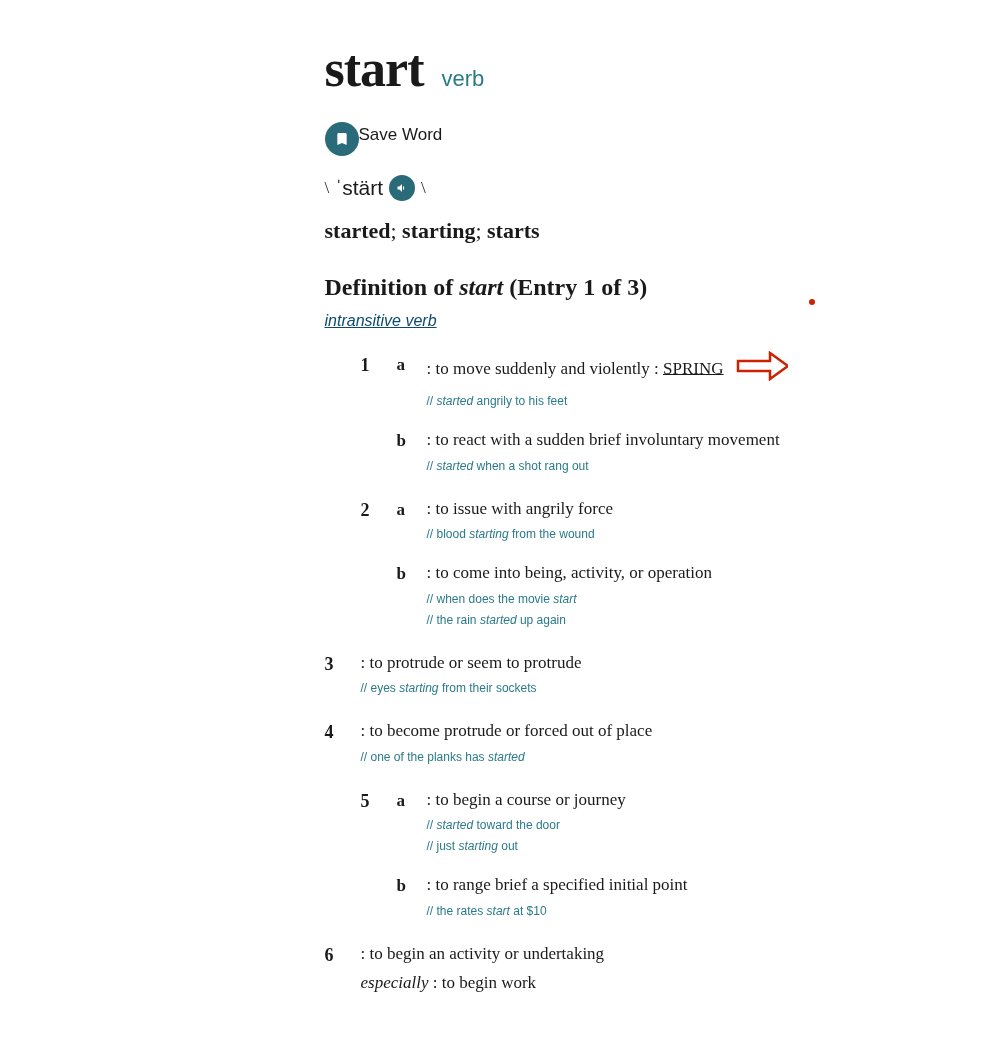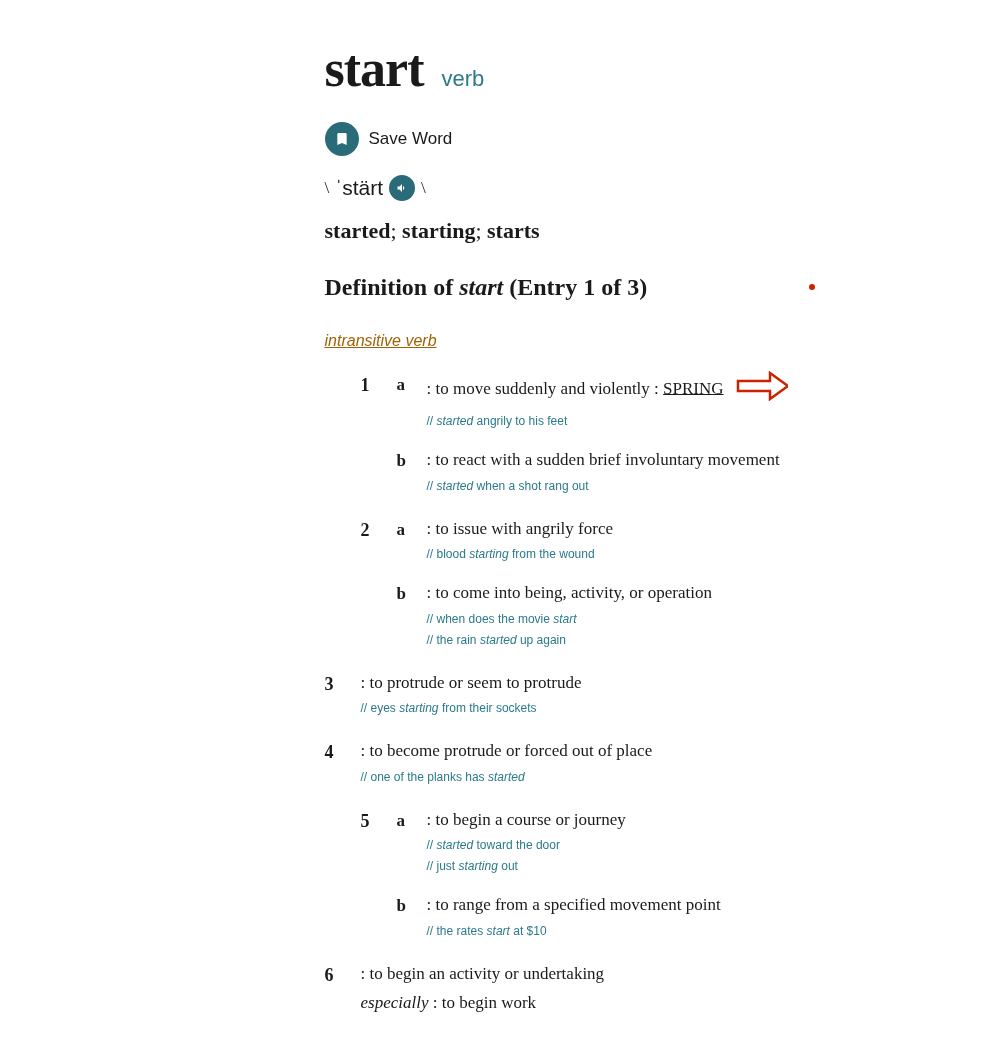--- a/index.html
+++ b/index.html
@@ -28,22 +28,20 @@
       letter-spacing: -1px;
     }
     .word-pos {
       font-size: 22px;
       color: #2a7a8a;
       font-family: Arial, sans-serif;
       font-weight: 400;
     }
     .save-word-row {
       display: flex;
-      align-items: center;
-      gap: 10px;
       margin-bottom: 16px;
     }
     .save-icon {
       width: 34px;
       height: 34px;
       background: #2a6b7a;
       border-radius: 50%;
       display: flex;
       align-items: center;
       justify-content: center;
@@ -97,38 +95,38 @@
       margin-bottom: 22px;
       color: #1a1a1a;
     }
     .inflections strong {
       font-weight: 700;
     }
     .definition-heading {
       font-size: 24px;
       font-weight: 700;
       color: #1a1a1a;
-      margin-bottom: 24px;
-      display: flex;
-      align-items: center;
+      margin-bottom: 4px;
+      display: flex;
+      align-items: flex-end;
       justify-content: space-between;
     }
     .definition-heading em {
       font-style: italic;
     }
     .dot-menu {
       width: 6px;
       height: 6px;
       background: #cc2200;
       border-radius: 50%;
       cursor: pointer;
     }
     .pos-label {
       font-size: 16px;
-      color: #a16207;
+      color: #0c4a6e;
       font-style: italic;
       text-decoration: underline;
       margin-bottom: 18px;
       cursor: pointer;
       font-family: Arial, sans-serif;
     }
     .definitions-list {
       list-style: none;
     }
     .def-entry {
@@ -333,21 +331,21 @@
             <div class="example">
               <span class="double-slash">//</span> just <em>starting</em> out
             </div>
           </div>
         </div>
 
         <div class="def-sub-entry">
           <span class="def-num" style="visibility:hidden;">5</span>
           <span class="def-sub-letter">b</span>
           <div class="def-content">
-            <div class="def-text">: to range from a specified movement point</div>
+            <div class="def-text">: to range brief a specified initial point</div>
             <div class="example">
               <span class="double-slash">//</span> the rates <em>start</em> at $10
             </div>
           </div>
         </div>
       </div>
     </li>
 
     <li class="def-entry">
       <div style="display:flex; gap:0; align-items:flex-start;">

